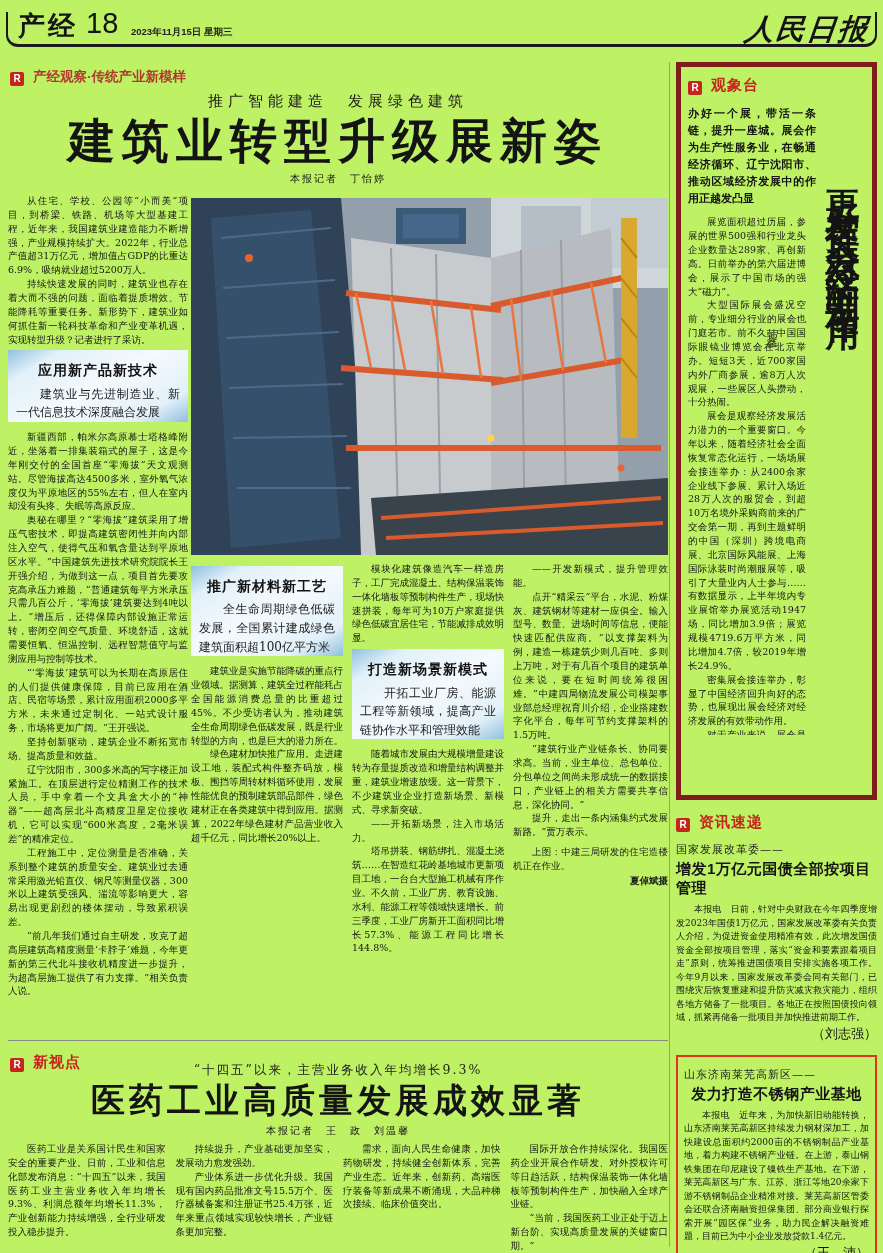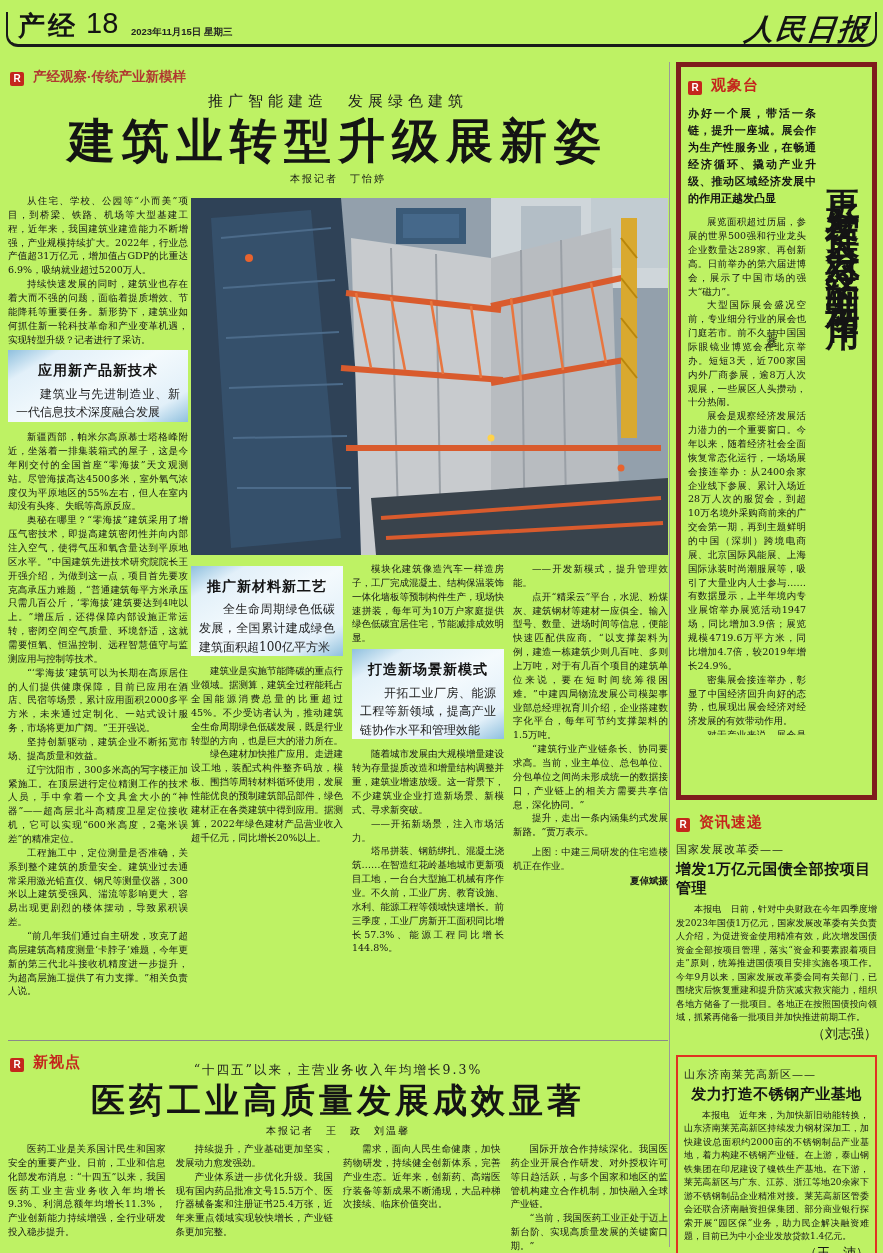--- a/index.html
+++ b/index.html
@@ -234,37 +234,37 @@
             <p>医药工业是关系国计民生和国家安全的重要产业。日前，工业和信息化部发布消息：“十四五”以来，我国医药工业主营业务收入年均增长9.3%、利润总额年均增长11.3%，产业创新能力持续增强，全行业研发投入稳步提升。</p>
           </div>
         <div class="vp-col">
             <p>持续提升，产业基础更加坚实，发展动力愈发强劲。</p>
             <p>产业体系进一步优化升级。我国现有国内药品批准文号15.5万个、医疗器械备案和注册证书25.4万张，近年来重点领域实现较快增长，产业链条更加完整。</p>
           </div>
         <div class="vp-col">
             <p>需求，面向人民生命健康，加快药物研发，持续健全创新体系，完善产业生态。近年来，创新药、高端医疗装备等新成果不断涌现，大品种梯次接续、临床价值突出。</p>
           </div>
         <div class="vp-col">
-            <p>国际开放合作持续深化。我国医药企业开展合作研发、对外授权许可等日趋活跃，与多个国家和地区的监管机构建立合作机制，加快融入全球产业链。</p>
+            <p>国际开放合作持续深化。我国医药企业开展合作研发、对外授权许可等日趋活跃，结构保温装饰一体化墙板等预制构件生产，加快融入全球产业链。</p>
             <p>“当前，我国医药工业正处于迈上新台阶、实现高质量发展的关键窗口期。”</p>
           </div>
       </div>
     </div>
   </div>
 
   <div class="v-divider"></div>
 
   <div class="side">
 
     <div class="gx-box">
       <div>
         <span class="r-logo">R</span>
         <span class="sec-head">观象台</span>
       </div>
-      <div class="gx-intro">办好一个展，带活一条链，提升一座城。展会作为生产性服务业，在畅通经济循环、撬动产业升级、推动区域经济发展中的作用正越发凸显</div>
+      <div class="gx-intro">办好一个展，带活一条链，提升一座城。展会作为生产性服务业，在畅通经济循环、辽宁沈阳市、推动区域经济发展中的作用正越发凸显</div>
       <div class="gx-body bt">
           <p>展览面积超过历届，参展的世界500强和行业龙头企业数量达289家、再创新高。日前举办的第六届进博会，展示了中国市场的强大“磁力”。</p>
           <p>大型国际展会盛况空前，专业细分行业的展会也门庭若市。前不久，中国国际眼镜业博览会在北京举办。短短3天，近700家国内外厂商参展，逾8万人次观展，一些展区人头攒动，十分热闹。</p>
           <p>展会是观察经济发展活力潜力的一个重要窗口。今年以来，随着经济社会全面恢复常态化运行，一场场展会接连举办：从2400余家企业线下参展、累计入场近28万人次的服贸会，到超10万名境外采购商前来的广交会第一期，再到主题鲜明的中国（深圳）跨境电商展、北京国际风能展、上海国际泳装时尚潮服展等，吸引了大量业内人士参与……有数据显示，上半年境内专业展馆举办展览活动1947场，同比增加3.9倍；展览规模4719.6万平方米，同比增加4.7倍，较2019年增长24.9%。</p>
           <p>密集展会接连举办，彰显了中国经济回升向好的态势，也展现出展会经济对经济发展的有效带动作用。</p>
           <p>对于产业来说，展会是连接供给与需求、流通与消费的重要平台。</p>
         </div>
       <div class="gx-vtitle">更好发挥展会对经济的带动作用</div>
       <div class="gx-author">韩鑫</div>
     </div>

